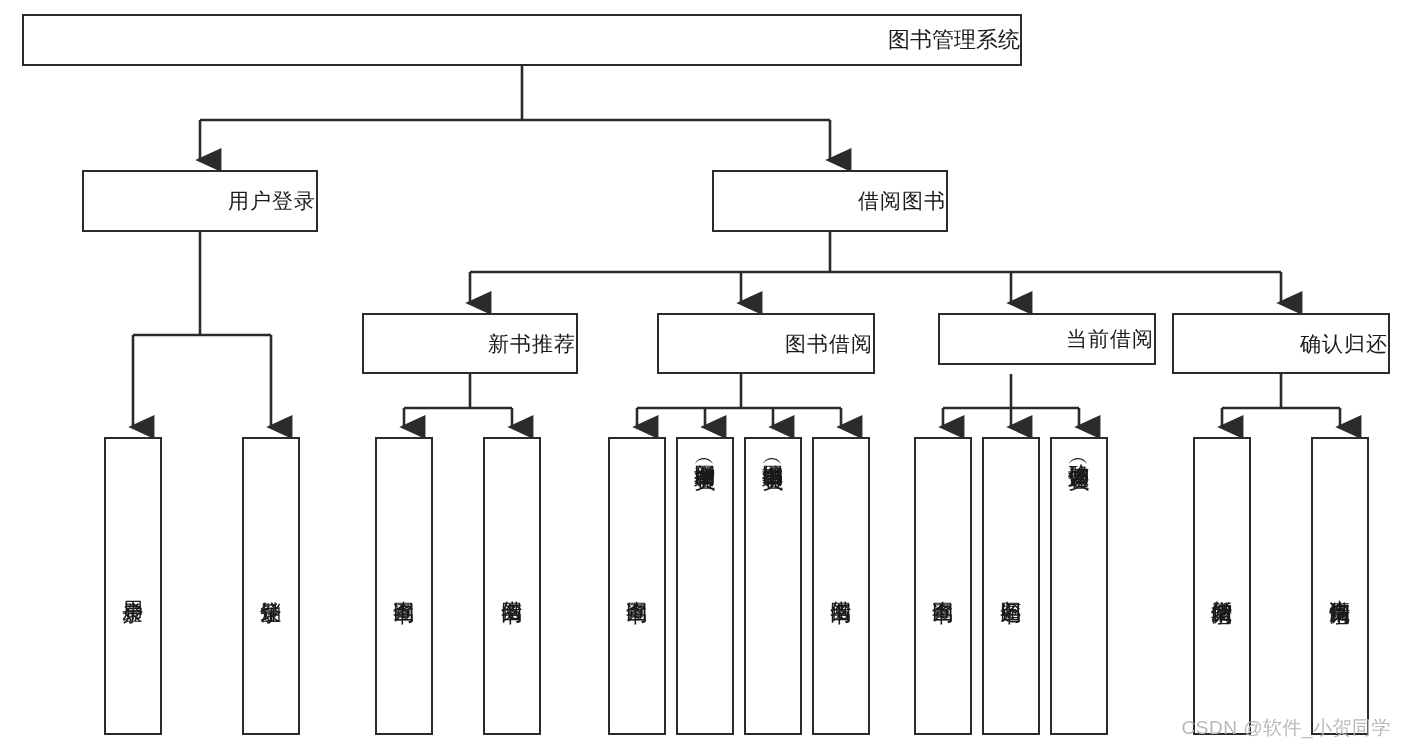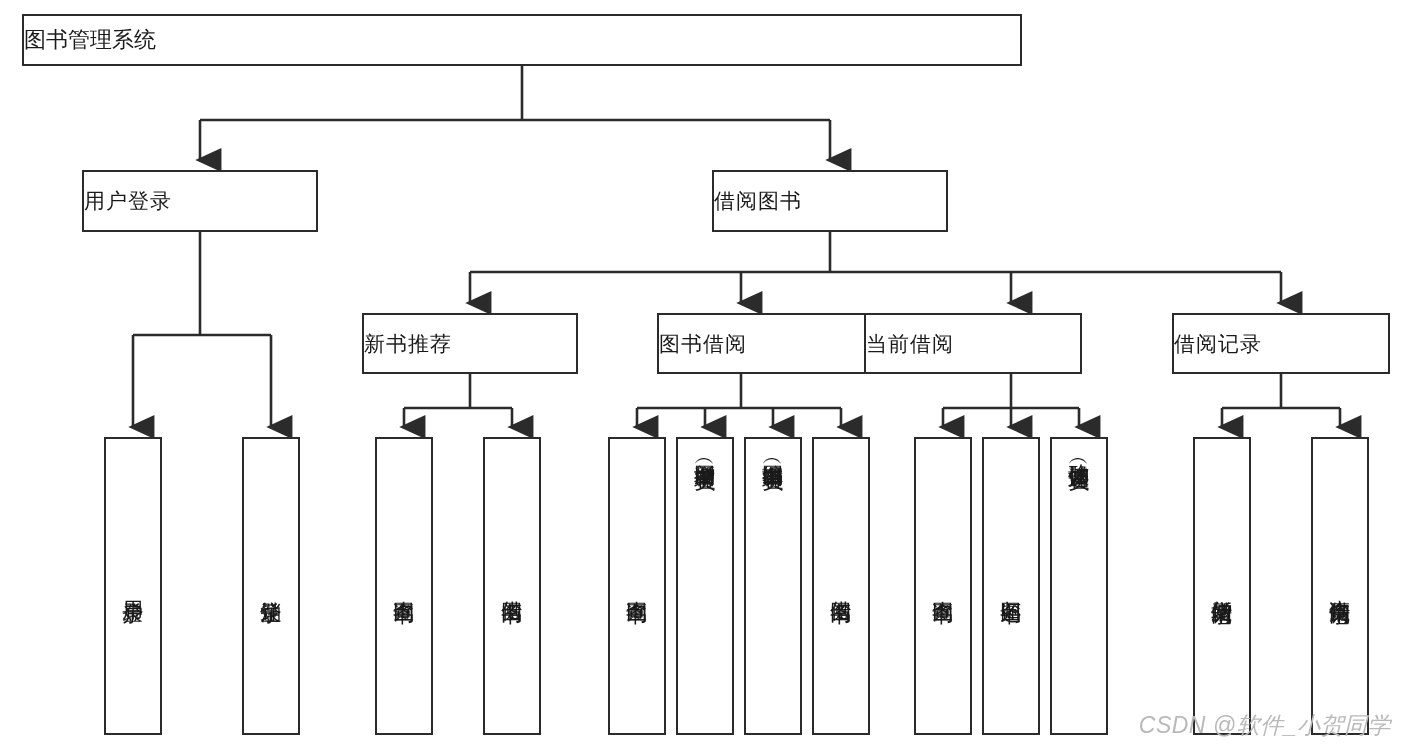--- a/index.html
+++ b/index.html
@@ -25,21 +25,21 @@
     height: 747px;
     pointer-events: none;
   }
   .node {
     position: absolute;
     box-sizing: border-box;
     border: 2px solid #2b2b2b;
     background: #ffffff;
     display: flex;
     align-items: center;
-    justify-content: flex-start;
+    justify-content: flex-end;
     color: #1a1a1a;
   }
   .node.h {
     font-size: 21px;
     letter-spacing: 1px;
   }
   .node.root {
     font-size: 22px;
   }
   .leaf {
@@ -69,25 +69,24 @@
     transform: translateY(-50%);
     height: auto;
   }
   .leaf.topalign .vtxt {
     top: 8px;
   }
   .watermark {
     position: absolute;
     right: 14px;
     bottom: 6px;
-    font-size: 23px;
+    font-size: 19px;
     color: #b9b9b9;
     letter-spacing: 0.5px;
     white-space: nowrap;
-    font-style: italic;
   }
 </style>
 </head>
 <body>
 
 <div id="canvas">
 
   <svg id="edges" viewBox="0 0 1405 747">
     <defs>
       <marker id="arrow" viewBox="0 0 12 12" refX="6" refY="10" markerWidth="11" markerHeight="11" orient="auto-start-reverse">
@@ -148,25 +147,25 @@
   <div class="node h" style="left:712px; top:170px; width:236px; height:62px;">
     <span>借阅图书</span>
   </div>
 
   <div class="node h" style="left:362px; top:313px; width:216px; height:61px;">
     <span>新书推荐</span>
   </div>
   <div class="node h" style="left:632px; top:313px; width:218px; height:61px;margin-left:25px;">
     <span>图书借阅</span>
   </div>
-  <div class="node h" style="left:864px; top:313px; width:218px; height:61px;">
+  <div class="node h" style="left:938px; top:313px; width:218px; height:52px;">
     <span>当前借阅</span>
   </div>
   <div class="node h" style="left:1172px; top:313px; width:218px; height:61px;">
-    <span>借阅记录</span>
+    <span>确认归还</span>
   </div>
 
   <div class="leaf mid" style="left:104px; top:437px; width:58px; height:298px;">
     <span class="vtxt">用户登录</span>
   </div>
   <div class="leaf mid" style="left:242px; top:437px; width:58px; height:298px;">
     <span class="vtxt">注销登录</span>
   </div>
 
   <div class="leaf mid" style="left:375px; top:437px; width:58px; height:298px;">

